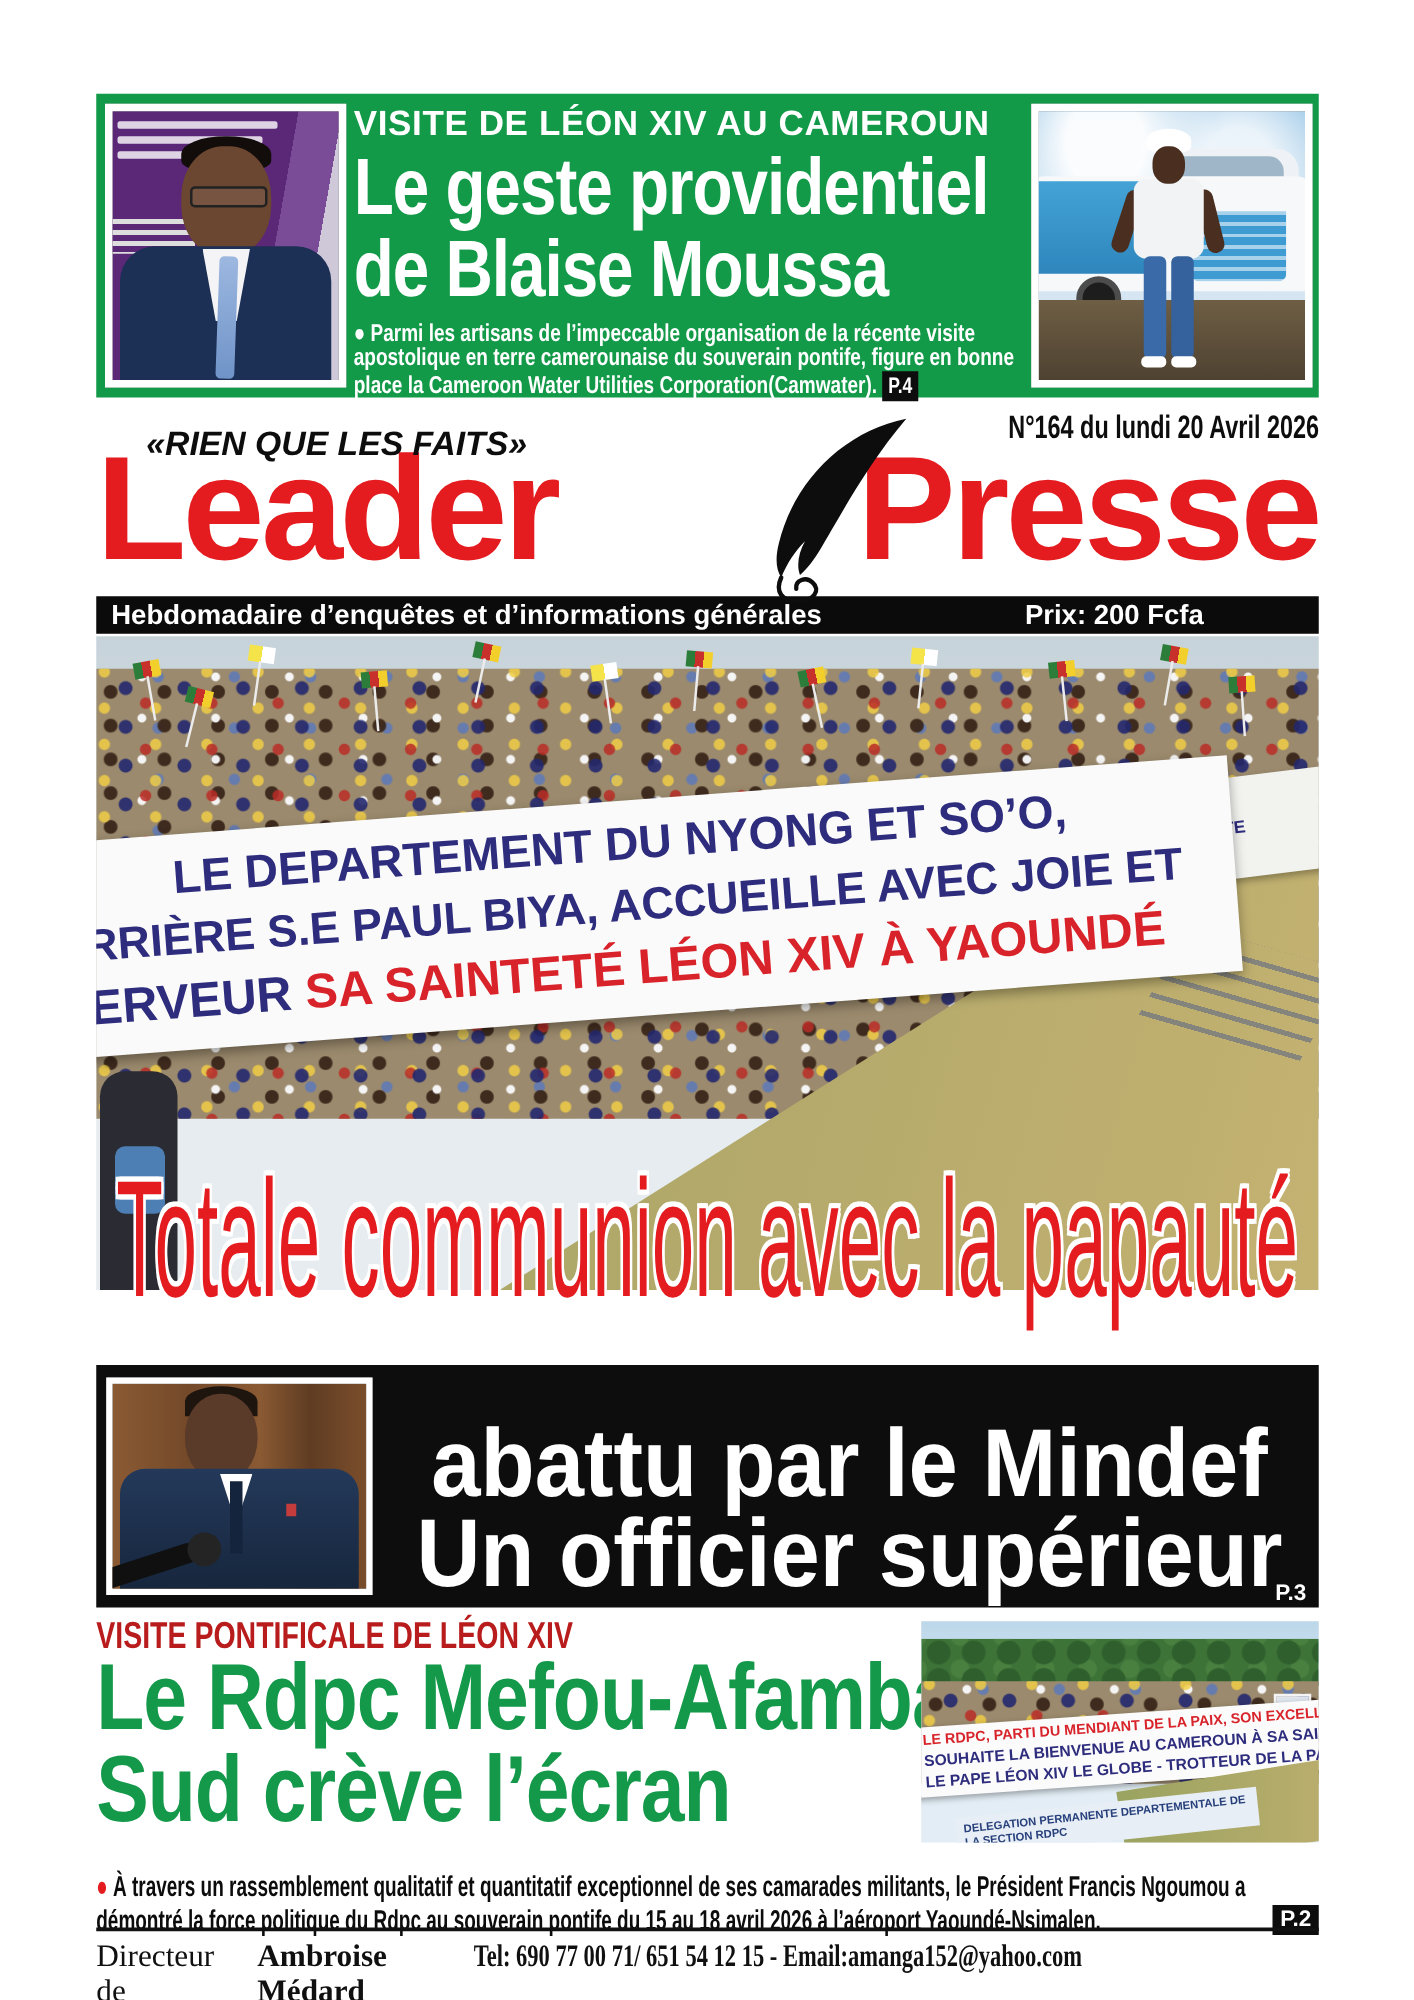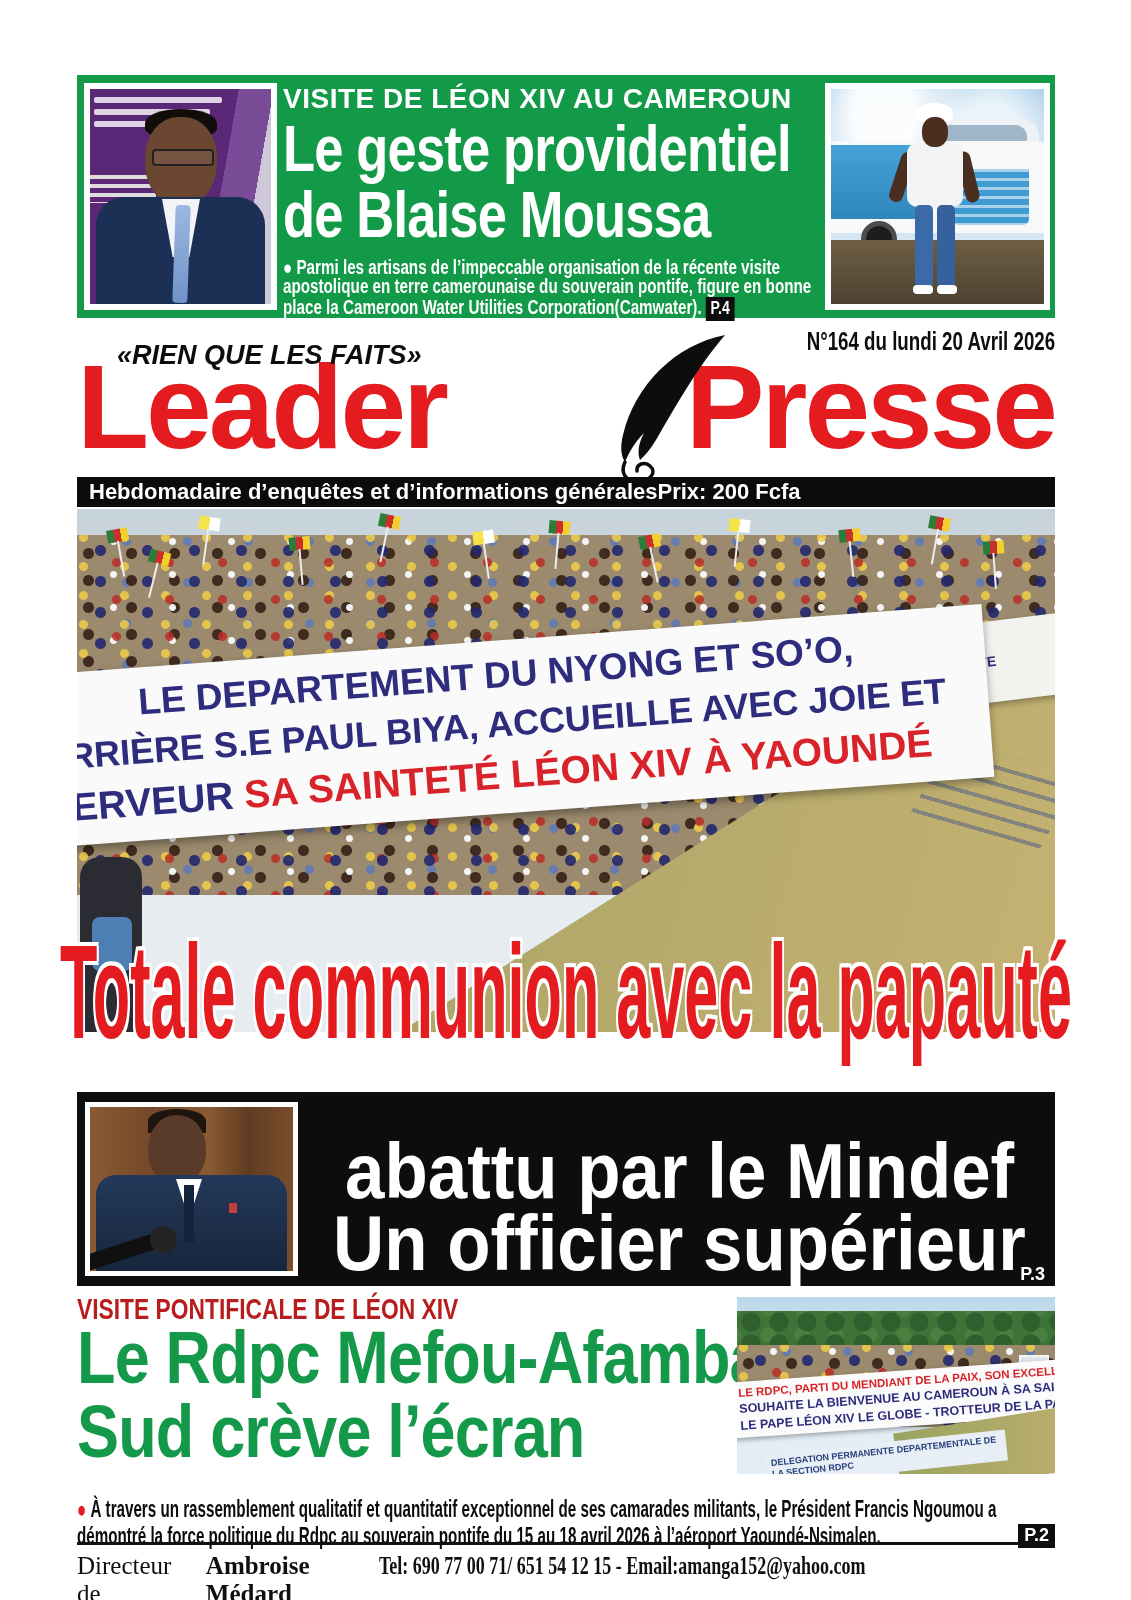--- a/index.html
+++ b/index.html
@@ -63,21 +63,21 @@
   
   .issue-line{left:77px;top:326px;width:978px;text-align:right;font-size:26px;font-weight:bold;color:#0d0d0d;}
   .masthead{left:77px;top:336px;width:978px;height:140px;}
   .slogan{position:absolute;left:40px;top:4px;font-size:27px;font-weight:bold;font-style:italic;color:#0d0d0d;z-index:3;}
   .wm{position:absolute;top:12px;font-size:118px;font-weight:bold;color:#e41b1f;line-height:1;letter-spacing:-3px;text-align:center;}
   .wm-left{left:0;}
   .wm-right{right:0;}
   .feather{position:absolute;left:494px;top:-6px;width:178px;height:160px;z-index:2;}
 
   .subtitle-bar{left:77px;top:477px;width:978px;height:30px;background:#0b0b0b;color:#fff;
-      font-weight:bold;font-size:22px;display:flex;align-items:center;
+      font-weight:bold;font-size:22px;display:flex;align-items:center;justify-content:space-between;
       padding:0 92px 0 12px;box-sizing:border-box;}
 
   
   .main-photo{left:77px;top:509px;width:978px;height:523px;overflow:hidden;
       background:linear-gradient(#c7d3da,#e6ecef 70%);}
   .crowd-texture{background-color:#9b8a6d;background-image:
       radial-gradient(circle,rgba(35,40,110,.9) 5px,transparent 6px),
       radial-gradient(circle,rgba(186,44,38,.85) 4px,transparent 5px),
       radial-gradient(circle,rgba(240,205,70,.85) 4px,transparent 5px),
       radial-gradient(circle,rgba(250,250,252,.95) 3px,transparent 4px),
@@ -104,21 +104,21 @@
   .side-poster{position:absolute;right:150px;top:118px;width:46px;height:92px;
       background:linear-gradient(#e8d9a0 0 22%,#d4483a 22% 70%,#7a2d22 70%);border:3px solid #eee;}
   .fallen-banner{position:absolute;right:-6px;top:245px;width:134px;height:88px;
       background:linear-gradient(#f2f2f2,#d9d9d9);transform:rotate(16deg) skewX(-14deg);
       background-image:repeating-linear-gradient(180deg,transparent 0 12px,rgba(60,80,140,.45) 12px 16px);}
   .child-fig{position:absolute;left:3px;top:348px;width:62px;height:175px;background:#2b2b33;border-radius:20px 20px 0 0;}
   .child-patch{position:absolute;left:12px;top:60px;width:40px;height:54px;background:#4d7fb5;border-radius:8px;}
 
   .main-kicker{left:77px;top:884px;width:978px;color:#ffe70d;font-weight:bold;font-size:36px;
       text-shadow:2px 2px 3px rgba(0,0,0,.55);z-index:4;}
-  .main-headline{left:77px;top:926px;width:978px;color:#e41b1f;font-weight:bold;font-size:133px;line-height:1;z-index:4;}
+  .main-headline{left:77px;top:926px;width:978px;color:#e41b1f;font-weight:normal;font-size:133px;line-height:1;z-index:4;}
   .outline-w{text-shadow:-4px -4px 0 #fff,4px -4px 0 #fff,-4px 4px 0 #fff,4px 4px 0 #fff,0 -4px 0 #fff,0 4px 0 #fff,-4px 0 0 #fff,4px 0 0 #fff;}
 
   
   .defense-panel{left:77px;top:1092px;width:978px;height:194px;background:#0d0d0d;}
   .df-photo{left:8px;top:10px;width:213px;height:174px;border:5px solid #fff;}
   .of-bg{position:absolute;inset:0;background:linear-gradient(90deg,#8a5a33,#74492a 30%,#8a5a33 58%,#5f3c22 78%,#7b4e2c);}
   .of-hair{position:absolute;left:58px;top:2px;width:58px;height:24px;background:#1e150f;border-radius:50% 50% 0 0;}
   .of-head{position:absolute;left:58px;top:8px;width:58px;height:70px;background:#5a3a28;border-radius:48%;}
   .of-body{position:absolute;left:6px;top:68px;right:6px;bottom:0;background:linear-gradient(#24395a,#16263d);border-radius:20px 20px 0 0;}
   .of-shirt{position:absolute;left:86px;top:72px;width:26px;height:40px;background:#fff;clip-path:polygon(0 0,100% 0,50% 100%);}

